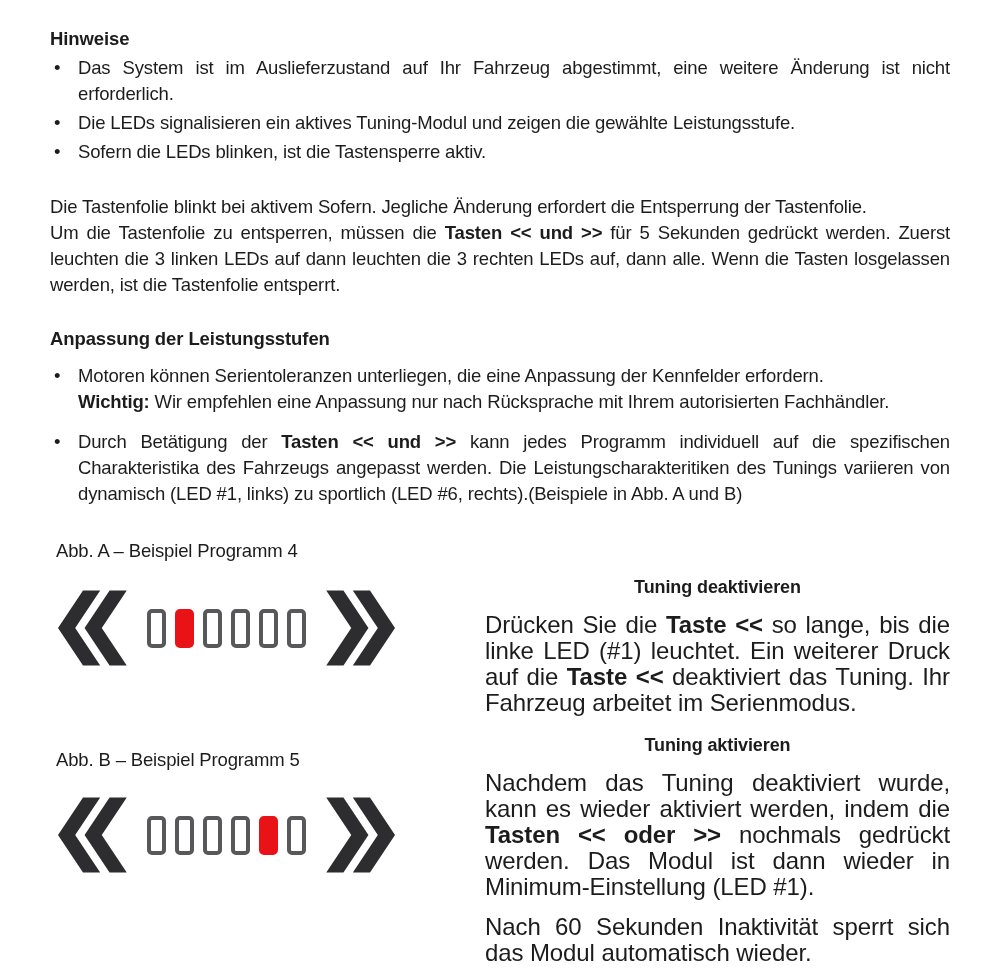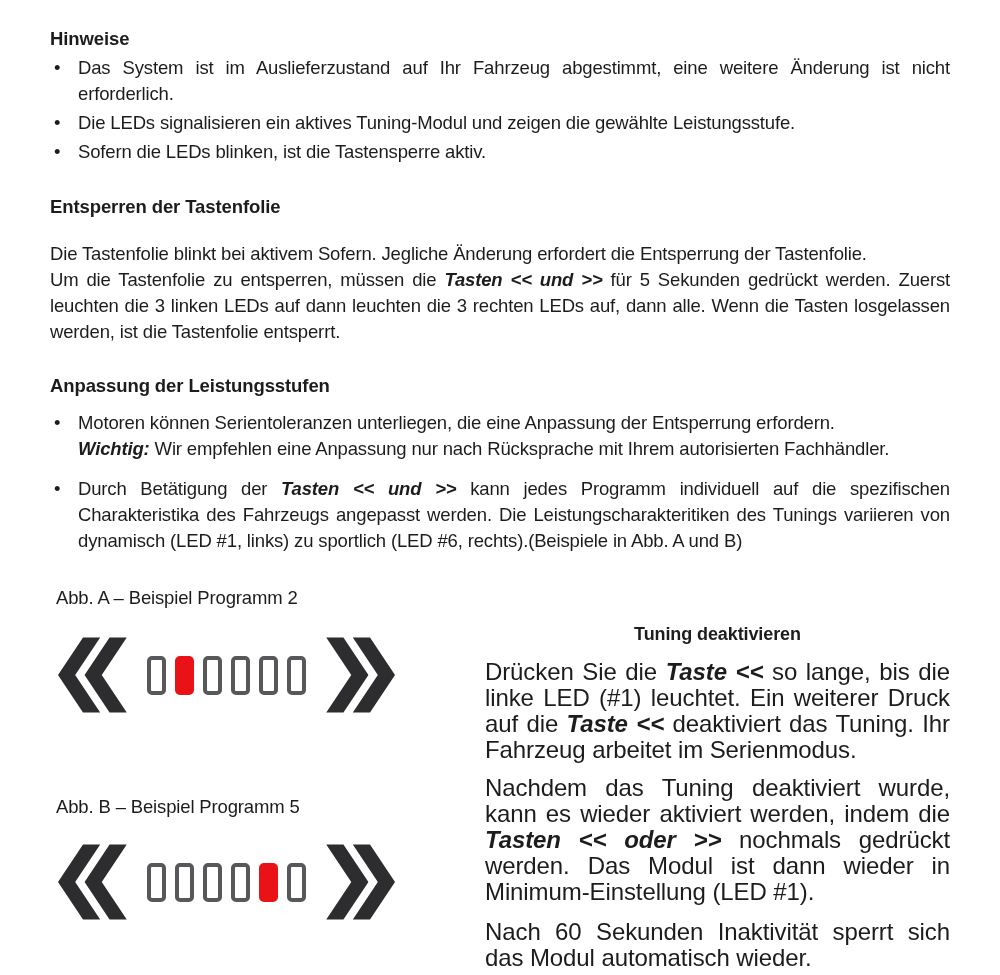--- a/index.html
+++ b/index.html
@@ -47,21 +47,21 @@
   }
   .led.on{background:var(--led-active);border-color:var(--led-active);}
   .fig-b{margin-top:79px;}
   .fig-b .led-display{margin-top:22px;}
 
   .col-right{padding-top:36px;}
   .col-right .heading{font-size:18px;text-align:center;}
   .col-right .para{font-size:24px;line-height:26px;letter-spacing:-0.1px;margin-top:12px;}
   .col-right .para.gap{margin-top:14px;}
   .col-right .heading.second{margin-top:16px;}
-  b{font-weight:bold;font-style:italic;}
+  b{font-weight:bold;}
 </style>
 </head>
 <body>
 
 <div class="page">
 
   <section class="sec-hinweise">
     <div class="heading">Hinweise</div>
     <div class="bullet-row">
       <span class="bullet-glyph">•</span>
@@ -71,45 +71,44 @@
       <span class="bullet-glyph">•</span>
       <span class="bullet-text para"><span>Die LEDs signalisieren ein aktives Tuning-Modul und zeigen die gewählte Leistungsstufe.</span></span>
     </div>
     <div class="bullet-row">
       <span class="bullet-glyph">•</span>
       <span class="bullet-text para"><span>Sofern die LEDs blinken, ist die Tastensperre aktiv.</span></span>
     </div>
   </section>
 
   <section class="sec-entsperren">
-    <div class="heading">Entsperren der Tastenfolie</div>
     <div class="para">
       <span><span>Die Tastenfolie blinkt bei aktivem Sofern. Jegliche Änderung erfordert die Entsperrung der Tastenfolie.</span></span><br>
       <span><span>Um die Tastenfolie zu entsperren, müssen die </span><b>Tasten &lt;&lt; und &gt;&gt;</b><span> für 5 Sekunden gedrückt werden. Zuerst leuchten die 3 linken LEDs auf dann leuchten die 3 rechten LEDs auf, dann alle. Wenn die Tasten losgelassen werden, ist die Tastenfolie entsperrt.</span></span>
     </div>
   </section>
 
   <section class="sec-anpassung">
     <div class="heading">Anpassung der Leistungsstufen</div>
     <div class="bullet-row">
       <span class="bullet-glyph">•</span>
-      <span class="bullet-text para"><span>Motoren können Serientoleranzen unterliegen, die eine Anpassung der Entsperrung erfordern.</span><br><b>Wichtig:</b><span> Wir empfehlen eine Anpassung nur nach Rücksprache mit Ihrem autorisierten Fachhändler.</span></span>
+      <span class="bullet-text para"><span>Motoren können Serientoleranzen unterliegen, die eine Anpassung der Kennfelder erfordern.</span><br><b>Wichtig:</b><span> Wir empfehlen eine Anpassung nur nach Rücksprache mit Ihrem autorisierten Fachhändler.</span></span>
     </div>
     <div class="bullet-row">
       <span class="bullet-glyph">•</span>
       <span class="bullet-text para"><span>Durch Betätigung der </span><b>Tasten &lt;&lt; und &gt;&gt;</b><span> kann jedes Programm individuell auf die spezifischen Charakteristika des Fahrzeugs angepasst werden. Die Leistungscharakteritiken des Tunings variieren von dynamisch (LED #1, links) zu sportlich (LED #6, rechts).(Beispiele in Abb. A und B)</span></span>
     </div>
   </section>
 
   <div class="columns">
 
     <div class="col-left">
 
       <div class="fig-a">
-        <div class="fig-label">Abb. A – Beispiel Programm 2</div>
+        <div class="fig-label">Abb. A – Beispiel Programm 4</div>
         <div class="led-display">
           <svg class="chevron" width="75" height="78" viewBox="0 0 96 96" aria-hidden="true">
             <polygon fill="currentColor" points="88,0 66,0 34,48 66,96 88,96 56,48"></polygon>
             <polygon fill="currentColor" points="54,0 32,0 0,48 32,96 54,96 22,48"></polygon>
           </svg>
           <div class="led-strip">
               <div class="led"></div>
               <div class="led on"></div>
               <div class="led"></div>
               <div class="led"></div>
@@ -144,19 +143,20 @@
           </svg>
         </div>
       </div>
 
     </div>
 
     <div class="col-right">
       <div class="heading">Tuning deaktivieren</div>
       <div class="para"><span>Drücken Sie die </span><b>Taste &lt;&lt;</b><span> so lange, bis die linke LED (#1) leuchtet. Ein weiterer Druck auf die </span><b>Taste &lt;&lt;</b><span> deaktiviert das Tuning. Ihr Fahrzeug arbeitet im Serienmodus.</span></div>
 
+      <div class="heading second">Tuning aktivieren</div>
       <div class="para"><span>Nachdem das Tuning deaktiviert wurde, kann es wieder aktiviert werden, indem die </span><b>Tasten &lt;&lt; oder &gt;&gt;</b><span> nochmals gedrückt werden. Das Modul ist dann wieder in Minimum-Einstellung (LED #1).</span></div>
       <div class="para gap"><span>Nach 60 Sekunden Inaktivität sperrt sich das Modul automatisch wieder.</span></div>
     </div>
 
   </div>
 
 </div>
 
 </body></html>

